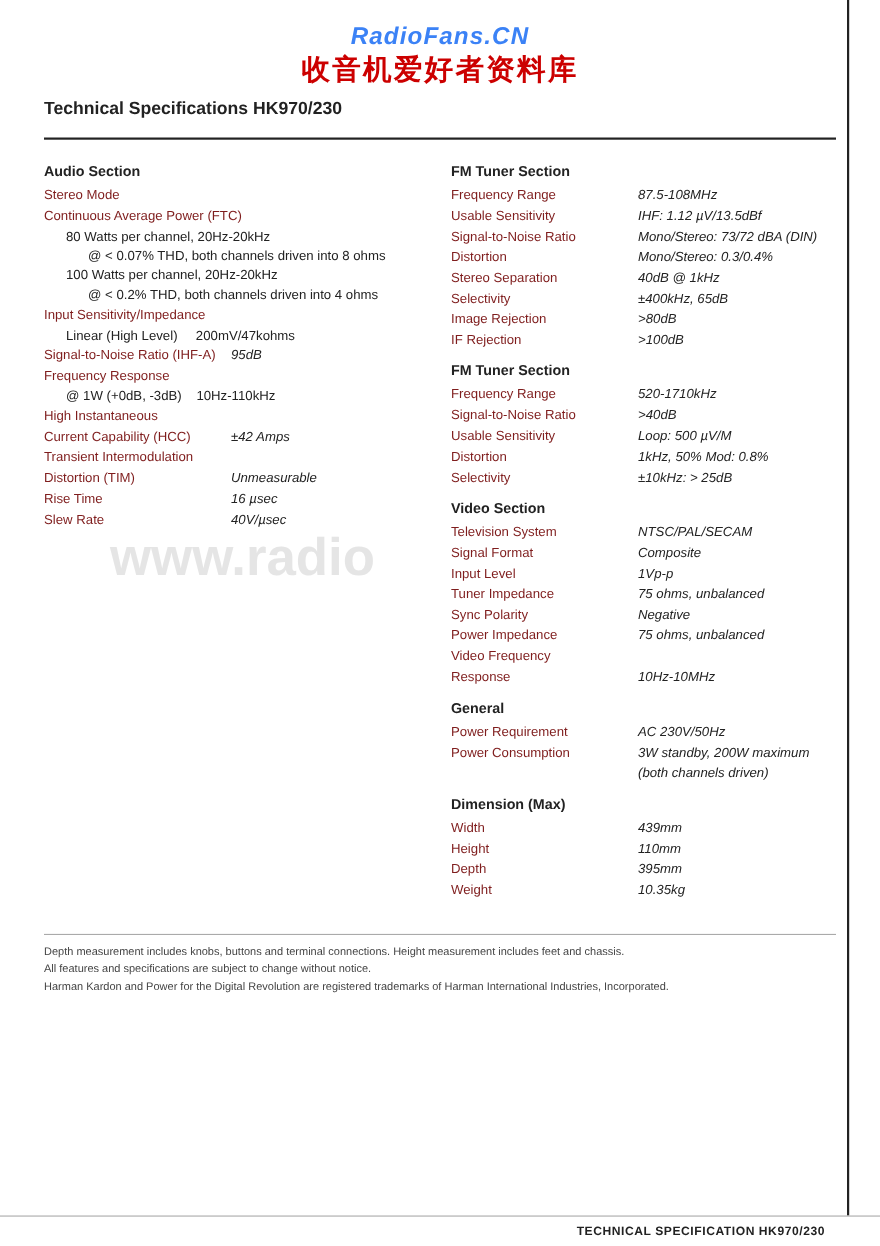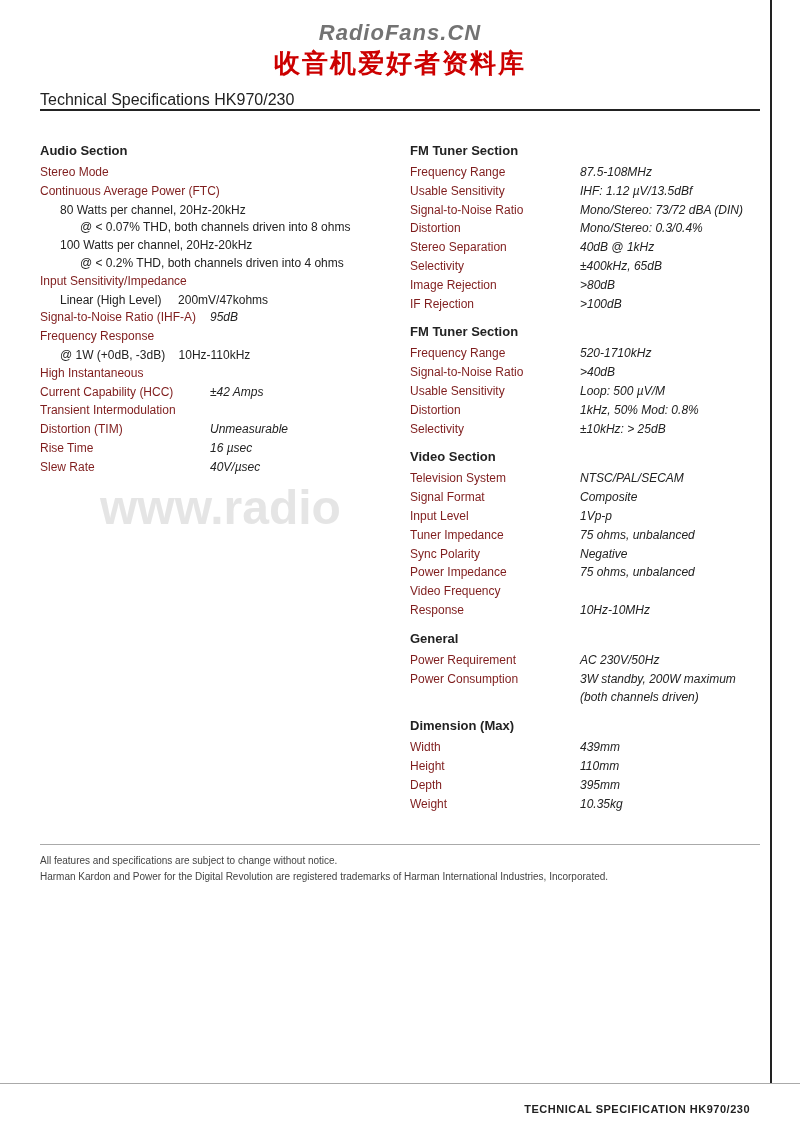--- a/index.html
+++ b/index.html
@@ -33,21 +33,21 @@
 
     
     .header {
       text-align: center;
       margin-bottom: 10px;
     }
 
     .header-title-en {
       font-size: 22px;
       font-weight: bold;
-      color: #737373;
+      color: #3b82f6;
       font-style: italic;
       letter-spacing: 1px;
     }
 
     .header-title-cn {
       font-size: 26px;
       font-weight: bold;
       color: #cc0000;
       letter-spacing: 2px;
     }
@@ -60,24 +60,24 @@
       font-size: 48px;
       color: rgba(180,180,180,0.35);
       font-weight: bold;
       white-space: nowrap;
       pointer-events: none;
       z-index: 0;
     }
 
     .doc-title {
       font-size: 16px;
-      font-weight: normal;
-      margin-bottom: 18px;
+      font-weight: bold;
+      margin-bottom: 7px;
       border-bottom: 2px solid #222;
-      padding-bottom: 0;
+      padding-bottom: 16px;
     }
 
     
     .two-col {
       display: flex;
       gap: 0;
       position: relative;
       z-index: 1;
       justify-content: space-between;
     }
@@ -139,21 +139,21 @@
       font-size: 10px;
       color: #444;
       line-height: 1.6;
     }
 
     .bottom-bar {
       position: absolute;
       bottom: 0;
       left: 0;
       right: 0;
-      height: 50px;
+      height: 28px;
       background: #fff;
       display: flex;
       align-items: center;
       justify-content: flex-end;
       padding-right: 50px;
       border-top: 1px solid #aaa;
     }
 
     .bottom-bar-text {
       font-size: 11px;
@@ -370,20 +370,21 @@
       </div>
       <div class="spec-row">
         <span class="spec-label">Weight</span>
         <span class="spec-value">10.35kg</span>
       </div>
 
     </div>
   </div>
 
   <div class="footer-notes">
+    <div>Depth measurement includes knobs, buttons and terminal connections.  Height measurement includes feet and chassis.</div>
     <div>All features and specifications are subject to change without notice.</div>
     <div>Harman Kardon and Power for the Digital Revolution are registered trademarks of Harman International Industries, Incorporated.</div>
   </div>
 
   <div class="bottom-bar">
     <span class="bottom-bar-text">TECHNICAL SPECIFICATION HK970/230</span>
   </div>
 
 </div>
 

